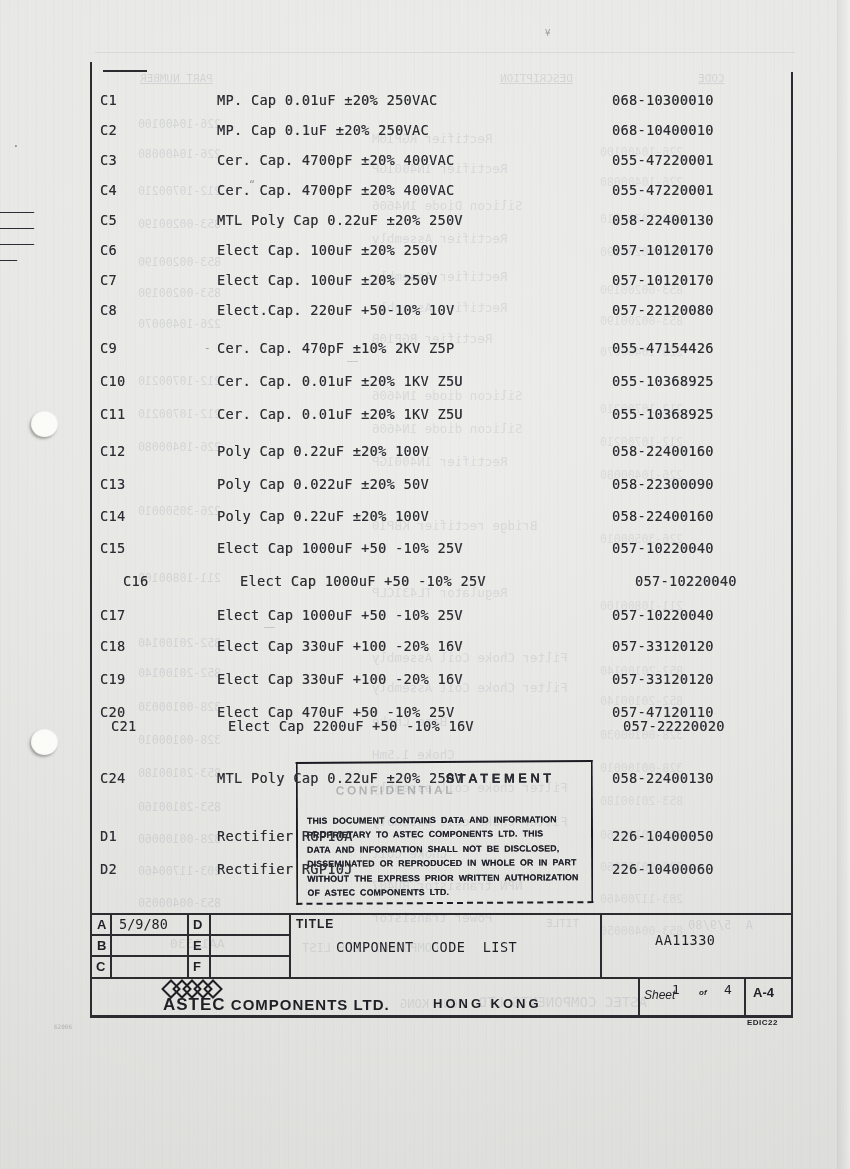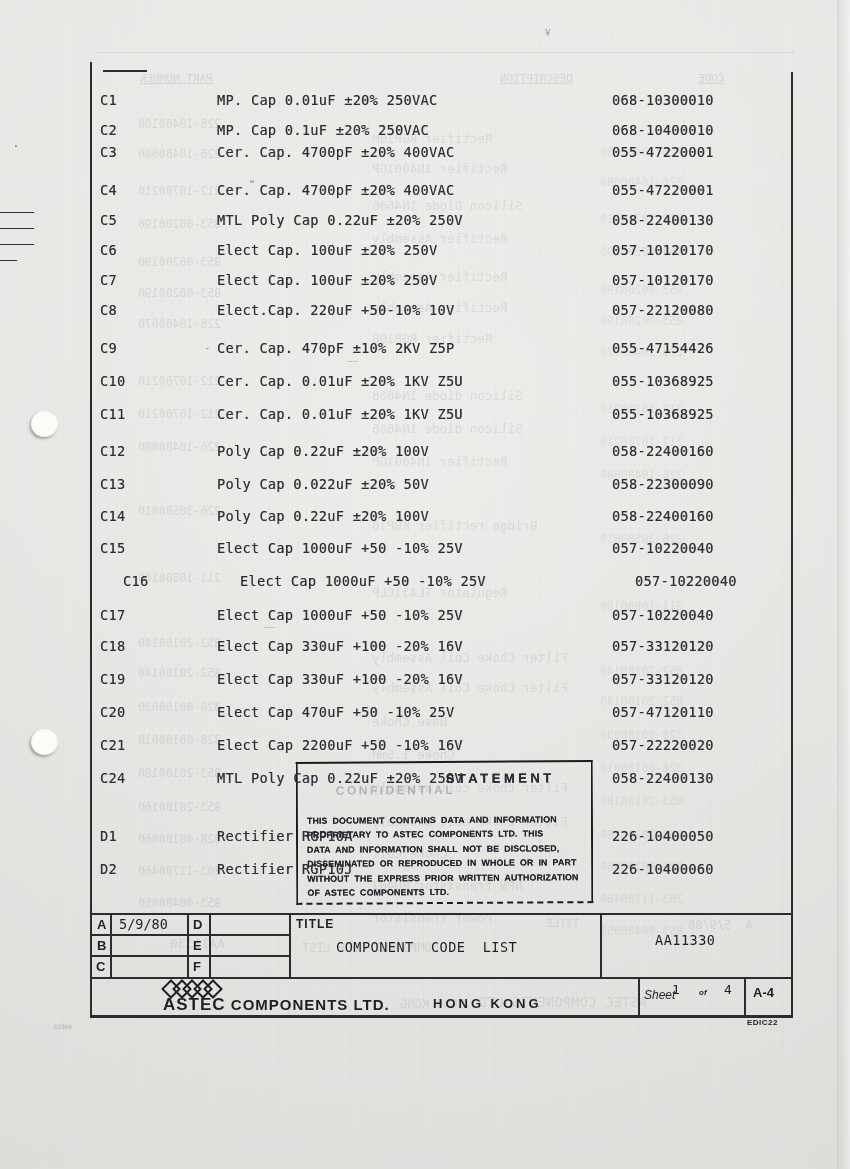--- a/index.html
+++ b/index.html
@@ -188,21 +188,21 @@
       <div class="row" style="top: 92px;">
     <span class="code">C1</span>
     <span class="desc">MP. Cap 0.01uF ±20% 250VAC</span>
     <span class="part">068-10300010</span>
   </div>
       <div class="row" style="top: 122px;">
     <span class="code">C2</span>
     <span class="desc">MP. Cap 0.1uF ±20% 250VAC</span>
     <span class="part">068-10400010</span>
   </div>
-      <div class="row" style="top: 144px;">
+      <div class="row" style="top: 152px;">
     <span class="code">C3</span>
     <span class="desc">Cer. Cap. 4700pF ±20% 400VAC</span>
     <span class="part">055-47220001</span>
   </div>
       <div class="row" style="top: 182px; text-decoration: underline;">
     <span class="code">C4</span>
     <span class="desc">Cer. Cap. 4700pF ±20% 400VAC</span>
     <span class="part">055-47220001</span>
   </div>
       <div class="row" style="top: 212px;">
@@ -278,21 +278,21 @@
       <div class="row" style="top: 671px;">
     <span class="code">C19</span>
     <span class="desc">Elect Cap 330uF +100 -20% 16V</span>
     <span class="part">057-33120120</span>
   </div>
       <div class="row" style="top: 704px;">
     <span class="code">C20</span>
     <span class="desc">Elect Cap 470uF +50 -10% 25V</span>
     <span class="part">057-47120110</span>
   </div>
-      <div class="row" style="top: 737px;">
+      <div class="row" style="top: 718px; margin-left: 11px;">
     <span class="code">C21</span>
     <span class="desc">Elect Cap 2200uF +50 -10% 16V</span>
     <span class="part">057-22220020</span>
   </div>
       <div class="row" style="top: 770px;">
     <span class="code">C24</span>
     <span class="desc">MTL Poly Cap 0.22uF ±20% 250V</span>
     <span class="part">058-22400130</span>
   </div>
       <div class="row" style="top: 828px;">

